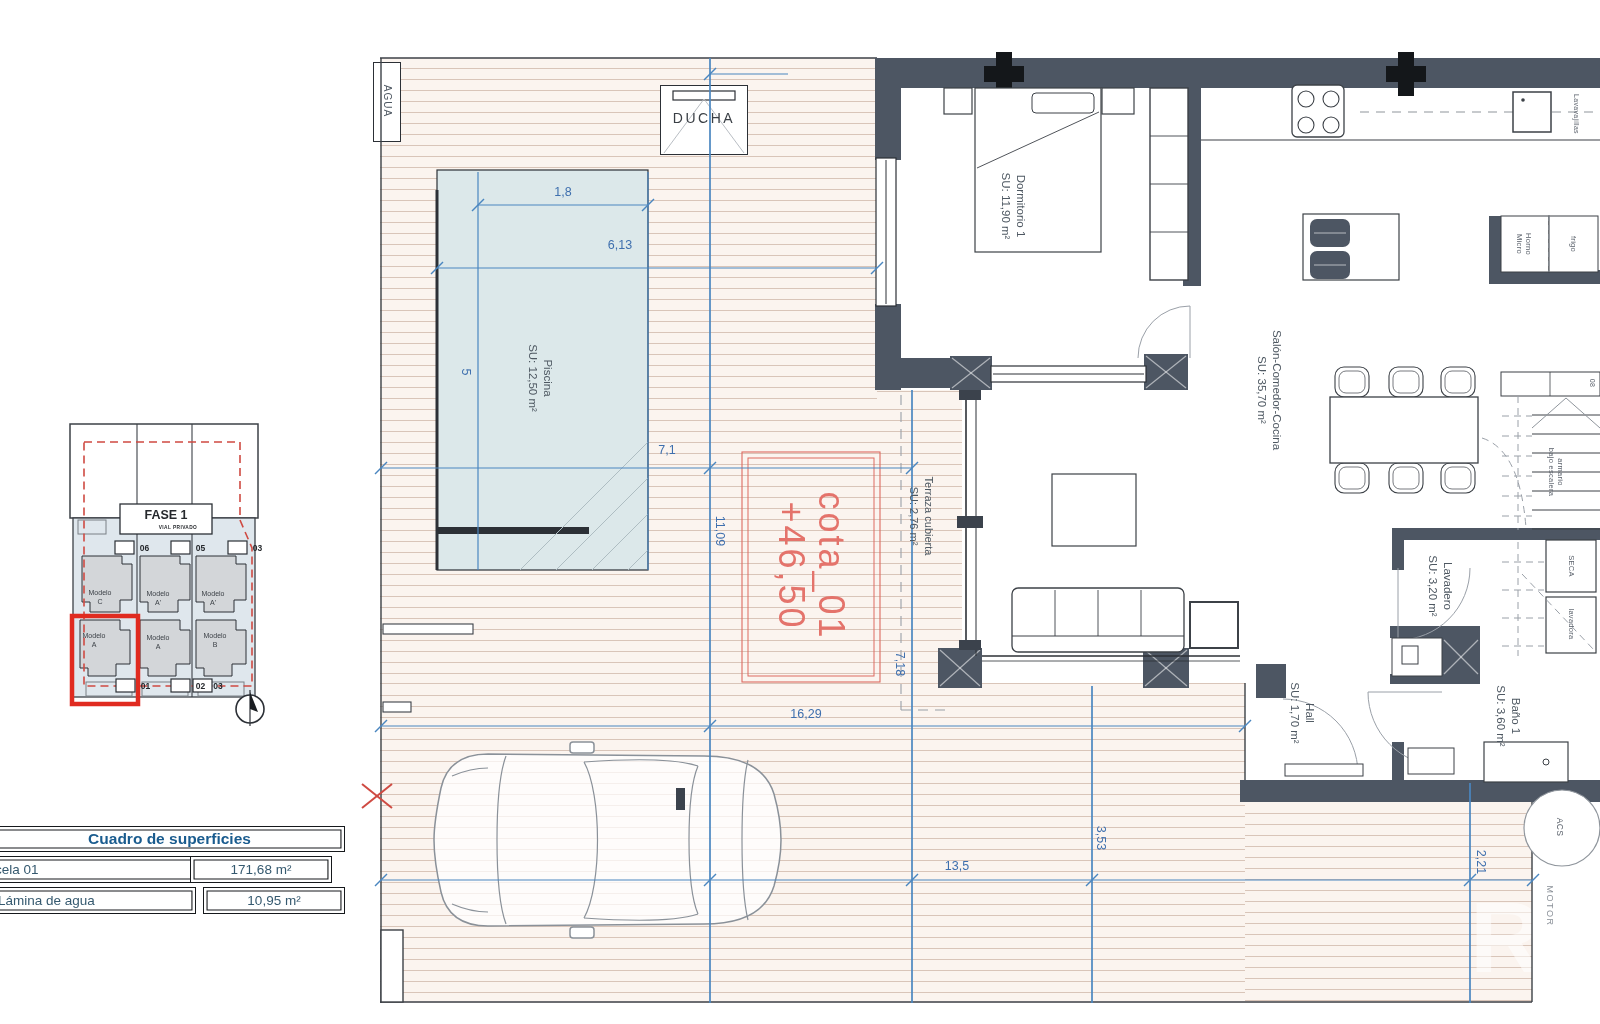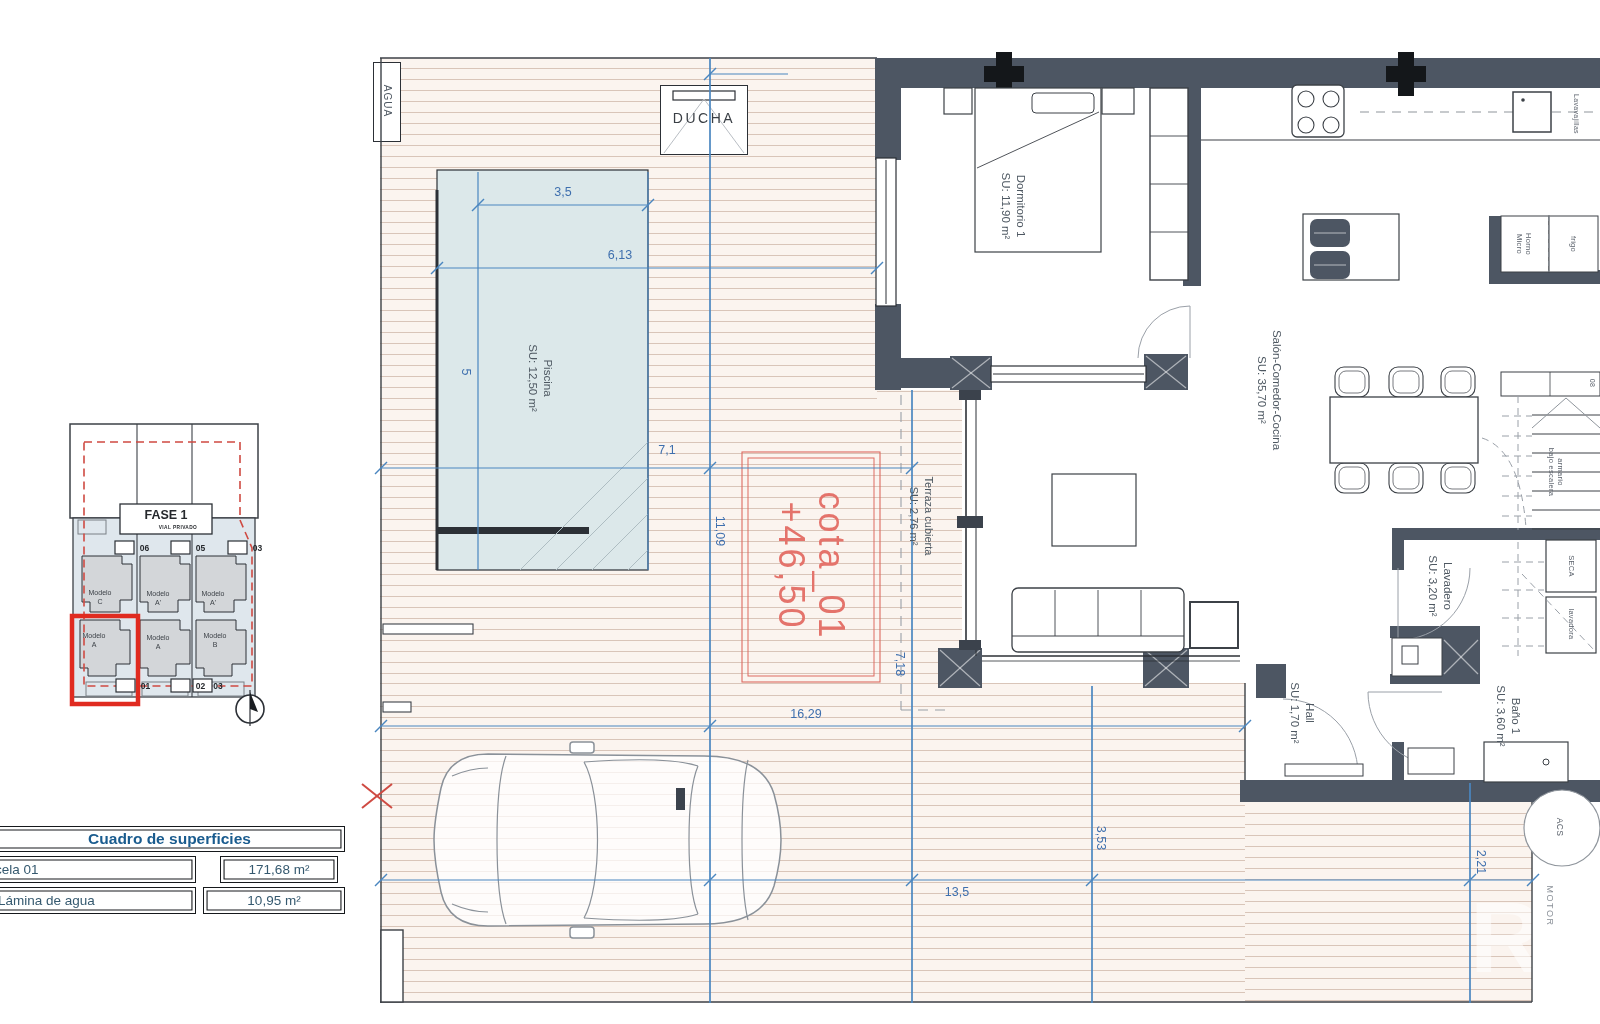--- a/index.html
+++ b/index.html
@@ -383,34 +383,34 @@
   <div class="vlab" style="left:1302px;top:713px;">
     <span>Hall</span>
     <span>SU: 1,70 m²</span>
   </div>
 
   <div class="vlab cota" style="left:811px;top:566px;">
     <span>cota_01</span>
     <span>+46,50</span>
   </div>
 
-  <div class="hlab dimt" style="left:563px;top:192px;">3,5</div>
-  <div class="hlab dimt" style="left:620px;top:255px;">6,13</div>
+  <div class="hlab dimt" style="left:563px;top:192px;">1,8</div>
+  <div class="hlab dimt" style="left:620px;top:245px;">6,13</div>
   <div class="vlab dimt" style="left:466px;top:372px;">
       <span>5</span>
     </div>
   <div class="hlab dimt" style="left:667px;top:450px;">7,1</div>
   <div class="vlab dimt" style="left:720px;top:531px;">
       <span>11,09</span>
     </div>
   <div class="hlab dimt" style="left:806px;top:714px;">16,29</div>
   <div class="vlab dimt" style="left:900px;top:664px;">
       <span>7,18</span>
     </div>
-  <div class="hlab dimt" style="left:957px;top:866px;margin-top:26px;">13,5</div>
+  <div class="hlab dimt" style="left:957px;top:866px;">13,5</div>
   <div class="vlab dimt" style="left:1101px;top:838px;">
       <span>3,53</span>
     </div>
   <div class="vlab dimt" style="left:1481px;top:862px;">
       <span>2,21</span>
     </div>
 
   <div class="vlab tiny" style="left:1576px;top:114px;font-size:7px;">
       <span>Lavavajillas</span>
     </div>
@@ -451,17 +451,17 @@
   <div class="hlab plot" style="left:198px;top:685.5px;">03</div>
   <div class="hlab model" style="left:100px;top:598px;"><span>Modelo</span><br><span>C</span></div>
   <div class="hlab model" style="left:158px;top:599px;"><span>Modelo</span><br><span>A'</span></div>
   <div class="hlab model" style="left:213px;top:599px;"><span>Modelo</span><br><span>A'</span></div>
   <div class="hlab model" style="left:94px;top:641px;"><span>Modelo</span><br><span>A</span></div>
   <div class="hlab model" style="left:158px;top:643px;"><span>Modelo</span><br><span>A</span></div>
   <div class="hlab model" style="left:215px;top:641px;"><span>Modelo</span><br><span>B</span></div>
 
   <div class="tcell ttitle" style="left:-6px;top:826px;width:351px;height:26px;">Cuadro de superficies</div>
   <div class="tcell tlabel" style="left:-24px;top:856px;width:220px;height:27px;">arcela 01</div>
-  <div class="tcell tvalue" style="left:220px;top:856px;width:118px;height:27px;">171,68 m²</div>
+  <div class="tcell tvalue" style="left:190px;top:856px;width:142px;height:27px;">171,68 m²</div>
   <div class="tcell tlabel" style="left:-24px;top:887px;width:220px;height:27px;">p. Lámina de agua</div>
   <div class="tcell tvalue" style="left:203px;top:887px;width:142px;height:27px;">10,95 m²</div>
 
 </div>
 
 </body></html>

